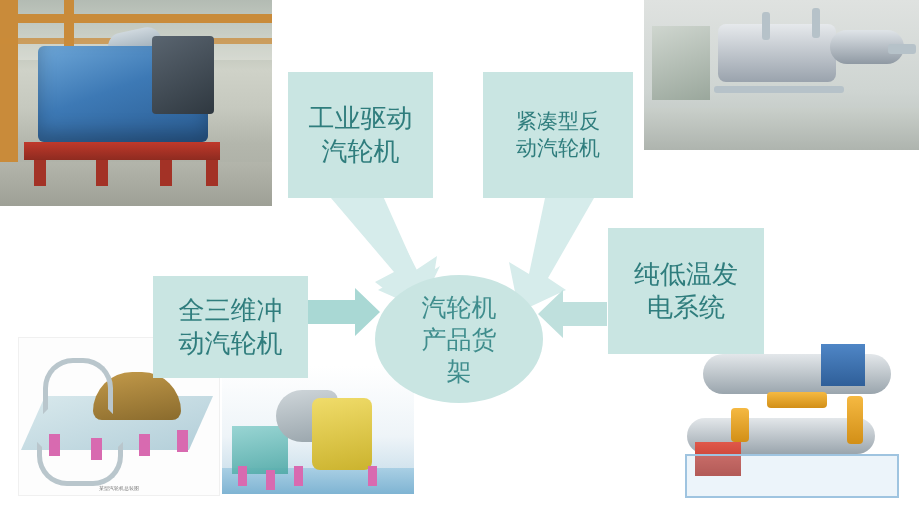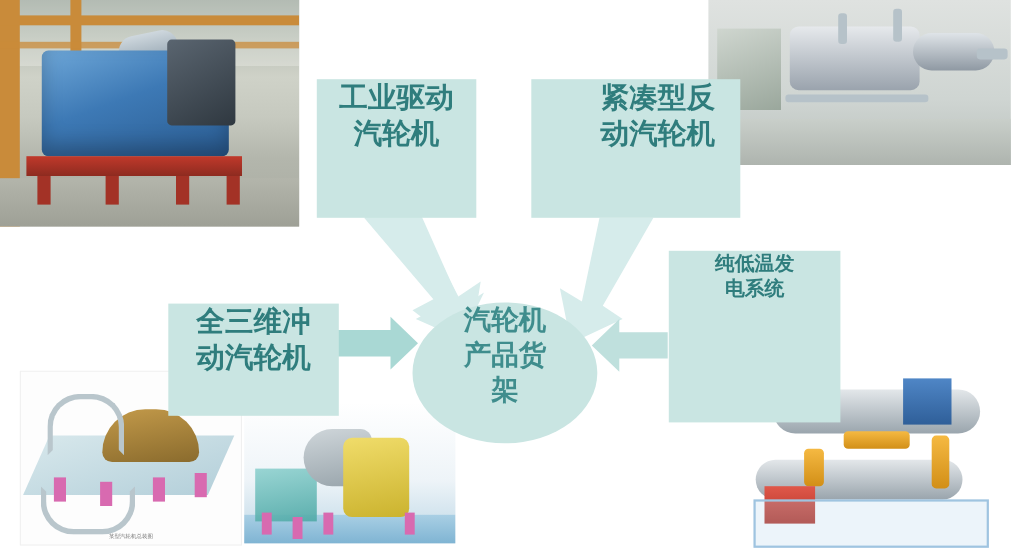--- a/index.html
+++ b/index.html
@@ -185,36 +185,36 @@
   .arrow-layer {
     position: absolute; left: 0; top: 0; width: 919px; height: 506px;
     pointer-events: none;
   }
 
   
   .node {
     position: absolute;
     background: #c9e5e2;
     display: flex;
-    align-items: flex-start;
+    align-items: center;
     justify-content: center;
     text-align: center;
     color: #2f7d7d;
     line-height: 1.28;
-    font-weight: 700;
+    font-weight: 400;
   }
   .node-text {
     display: block;
     white-space: pre-line;
   }
 
   #node-industrial { left: 288px; top: 72px;  width: 145px; height: 126px; font-size: 26px; }
-  #node-compact    { left: 483px; top: 72px;  width: 150px; height: 126px; font-size: 26px; padding-left: 40px; }
+  #node-compact    { left: 483px; top: 72px;  width: 150px; height: 126px; font-size: 21px; }
   #node-impulse    { left: 153px; top: 228px; width: 155px; height: 102px; font-size: 26px; margin-top: 48px; }
-  #node-orc        { left: 608px; top: 228px; width: 156px; height: 156px; font-size: 18px; }
+  #node-orc        { left: 608px; top: 228px; width: 156px; height: 126px; font-size: 26px; }
 
   #node-center {
     left: 375px; top: 275px; width: 168px; height: 128px;
     border-radius: 50%;
     background: #c9e5e2;
     font-size: 25px;
     color: #3f8d8d;
   }
 </style>
 </head>

